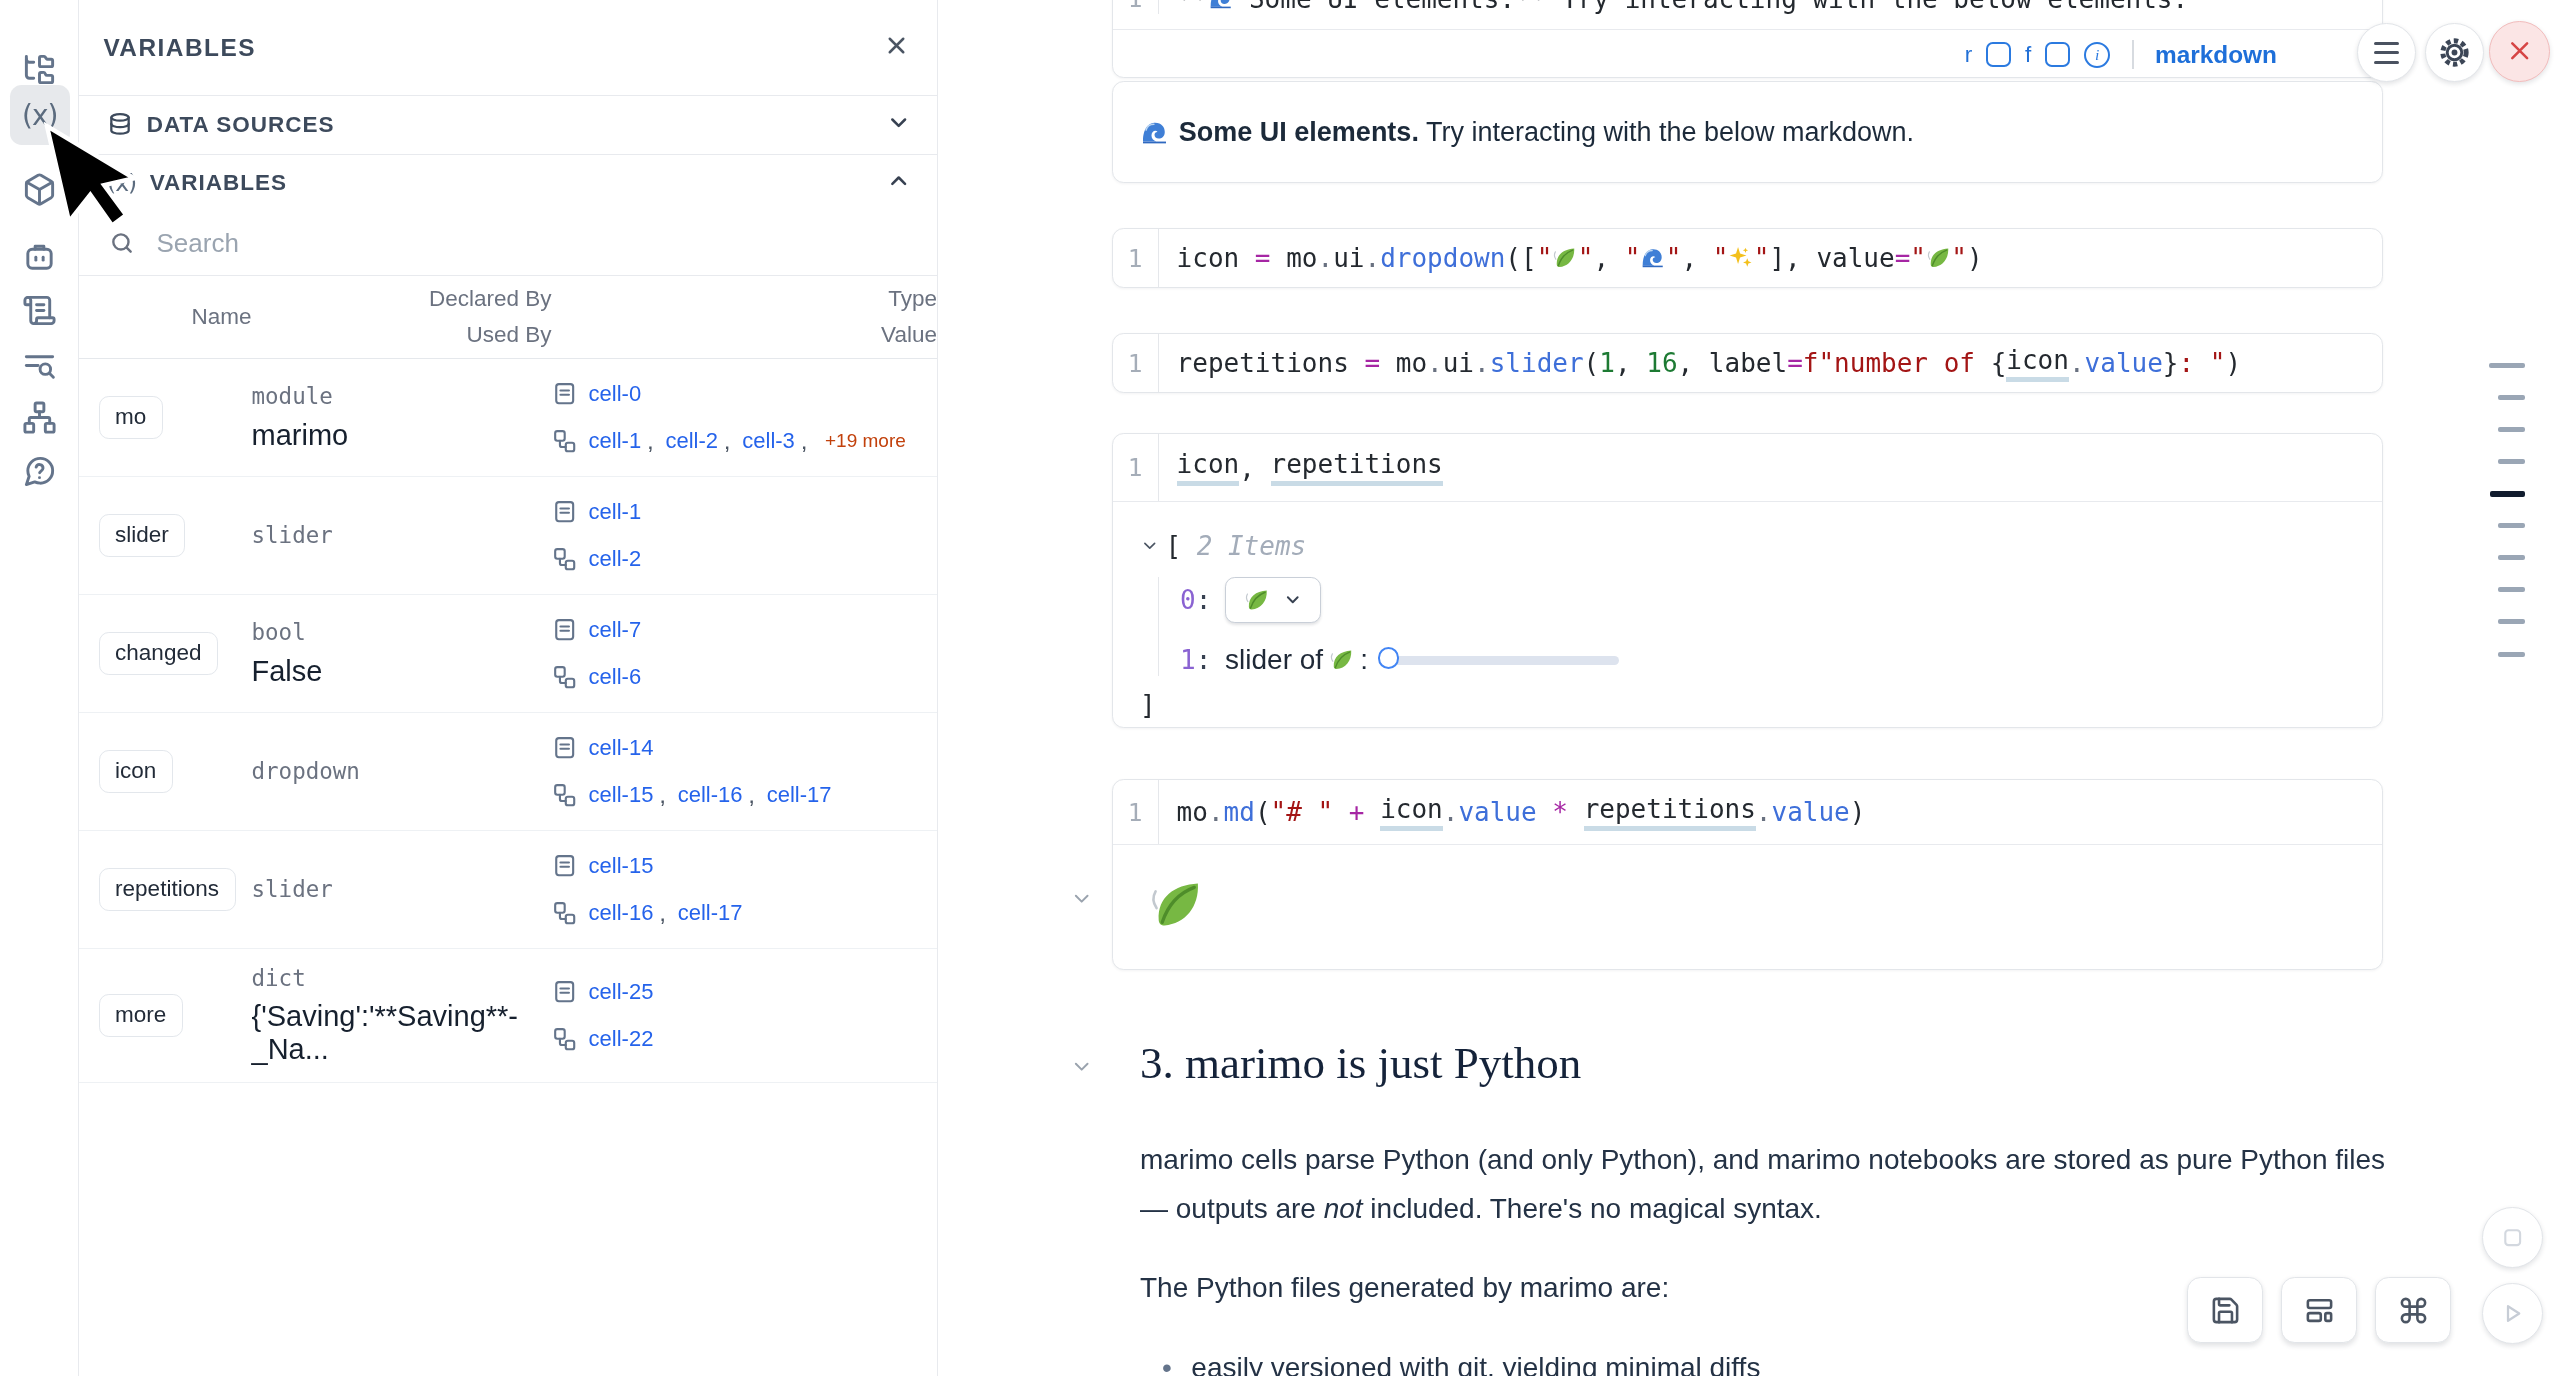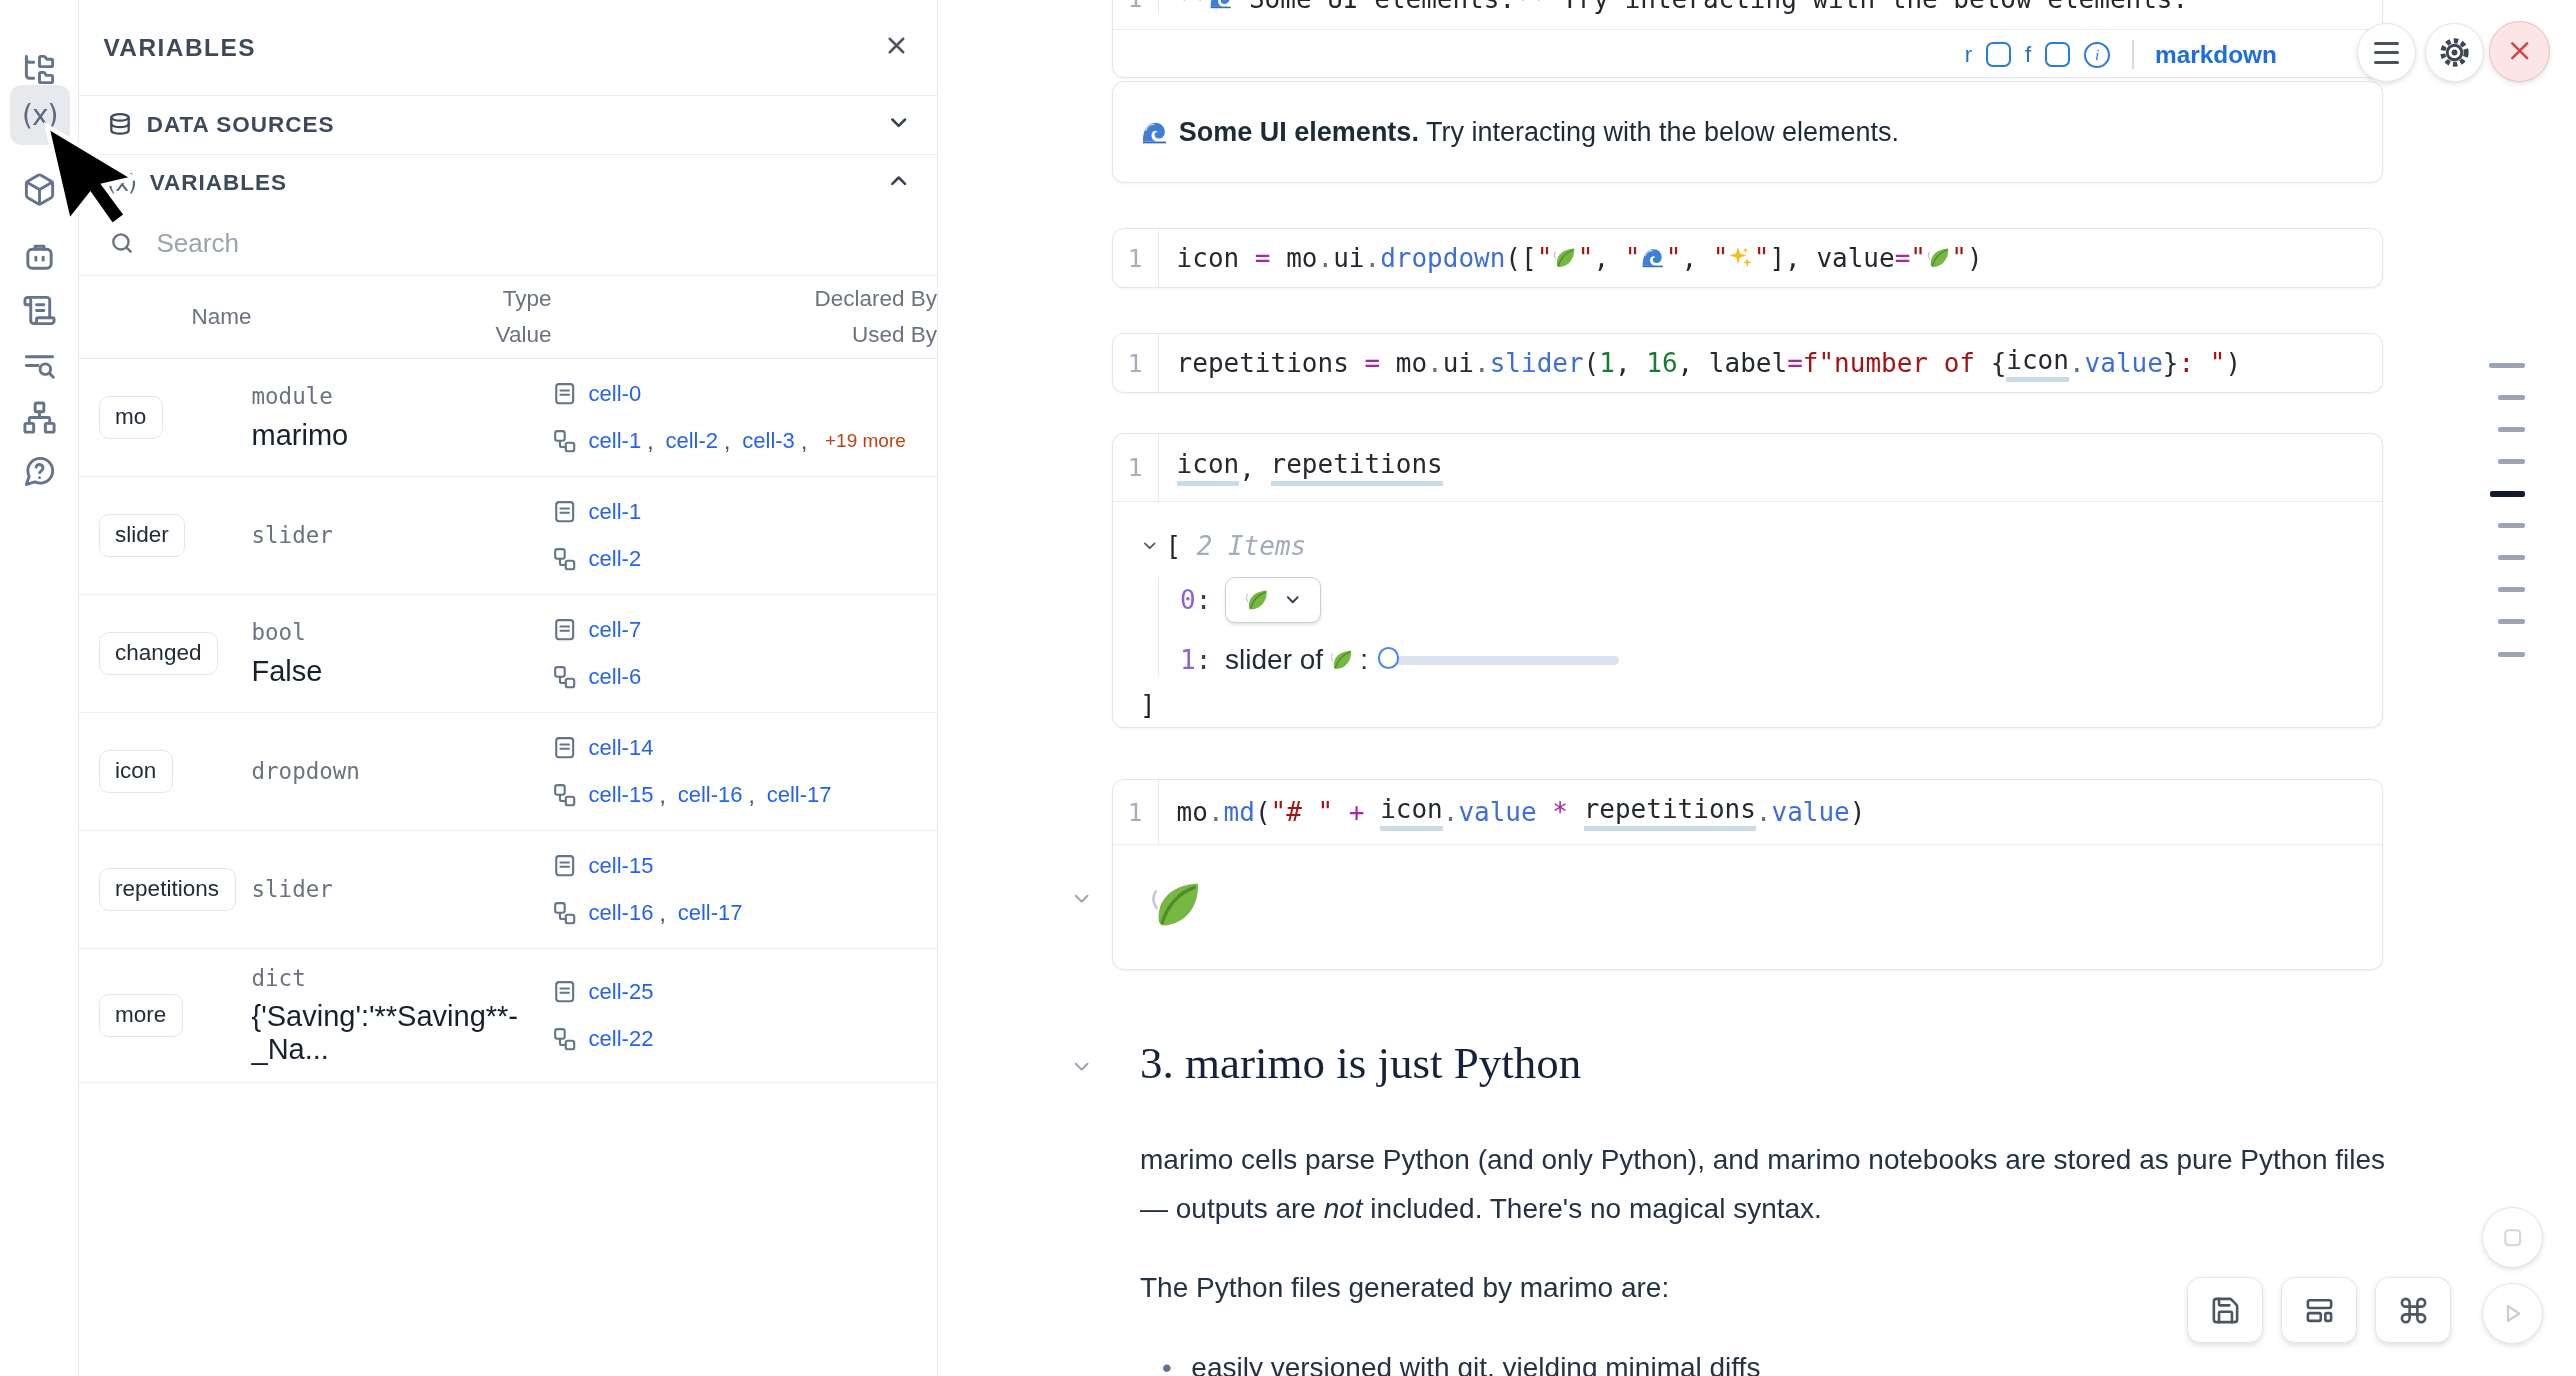--- a/index.html
+++ b/index.html
@@ -219,26 +219,26 @@
       <svg viewBox="0 0 24 24">
           <circle cx="11" cy="11" r="7"></circle>
           <path d="m20 20-3.5-3.5"></path>
         </svg>
       <input type="text" placeholder="Search" style="">
     </div>
 
     <div class="var-grid thead">
       <div class="th">Name</div>
       <div class="th th-stack">
+        <span>Declared By</span>
+        <span>Used By</span>
+      </div>
+      <div class="th th-stack">
         <span>Type</span>
         <span>Value</span>
-      </div>
-      <div class="th th-stack">
-        <span>Declared By</span>
-        <span>Used By</span>
       </div>
     </div>
 
     <div id="var-rows">
         <div class="var-grid var-row">
           <div><span class="var-badge">mo</span></div>
           <div>
             <div class="var-type">module</div>
             <div class="var-value">marimo</div>
           </div>
@@ -449,21 +449,21 @@
 
   <div class="cell" style="top:81px; height:102px; display:flex; align-items:center; padding-left:27px;">
     <div class="md-text">
       <span class="emoji">
           <svg width="29" height="29" viewBox="0 0 24 24">
     <path d="M2.5 19.5 C2.5 7 8.5 4 12.5 4 C18 4 20.5 8 20.5 11.5 C20.5 15.2 18 17 15.5 17 C13.3 17 12 15.6 12 13.9 C12 12.4 13.1 11.4 14.5 11.5 C13.2 9.6 9.5 10.6 9.5 14.5 C9.5 17 11 18.6 13.5 19.5 Z" fill="#3f7fd6"></path>
     <path d="M2.5 19.5 L21.5 19.5 L21.5 21 L2.5 21 Z" fill="#2f69c0"></path>
     <path d="M5 10 C6 6.5 9 5.2 11.5 5.2" stroke="#bcd6f2" stroke-width="1.3" fill="none" stroke-linecap="round"></path>
           </svg>
         </span>
-      <span><b>Some UI elements.</b><span> Try interacting with the below elements.</span></span>
+      <span><b>Some UI elements.</b><span> Try interacting with the below markdown.</span></span>
     </div>
   </div>
 
   <div class="cell" style="top:228px; height:60px;">
     <div class="code-row" style="height:100%;">
       <span class="ln">1</span>
       <span class="code" style="align-self:stretch; align-items:center;"><span class="tk-plain">icon</span><span class="tk-op"> = </span><span class="tk-plain">mo</span><span class="tk-punct">.</span><span class="tk-plain">ui</span><span class="tk-punct">.</span><span class="tk-func">dropdown</span><span class="tk-plain">([</span><span class="tk-str">"</span><span class="emoji"><svg width="25.4" height="25.4" viewBox="0 0 24 24">
     <path d="M4.5 18.5 C4 9 11 3.8 21 3.2 C21.6 13 15.5 20.3 7 20.8 C5.5 20.9 4.6 20 4.5 18.5 Z" fill="#77b843"></path>
     <path d="M6 19.5 C8.5 12 13.5 7 19.5 4.8" stroke="#4e8d2a" stroke-width="1.4" fill="none" stroke-linecap="round"></path>
     <path d="M3.2 6.5 q-2 3.5 .4 7" stroke="#c3c9cf" stroke-width="1.1" fill="none" stroke-linecap="round"></path>

